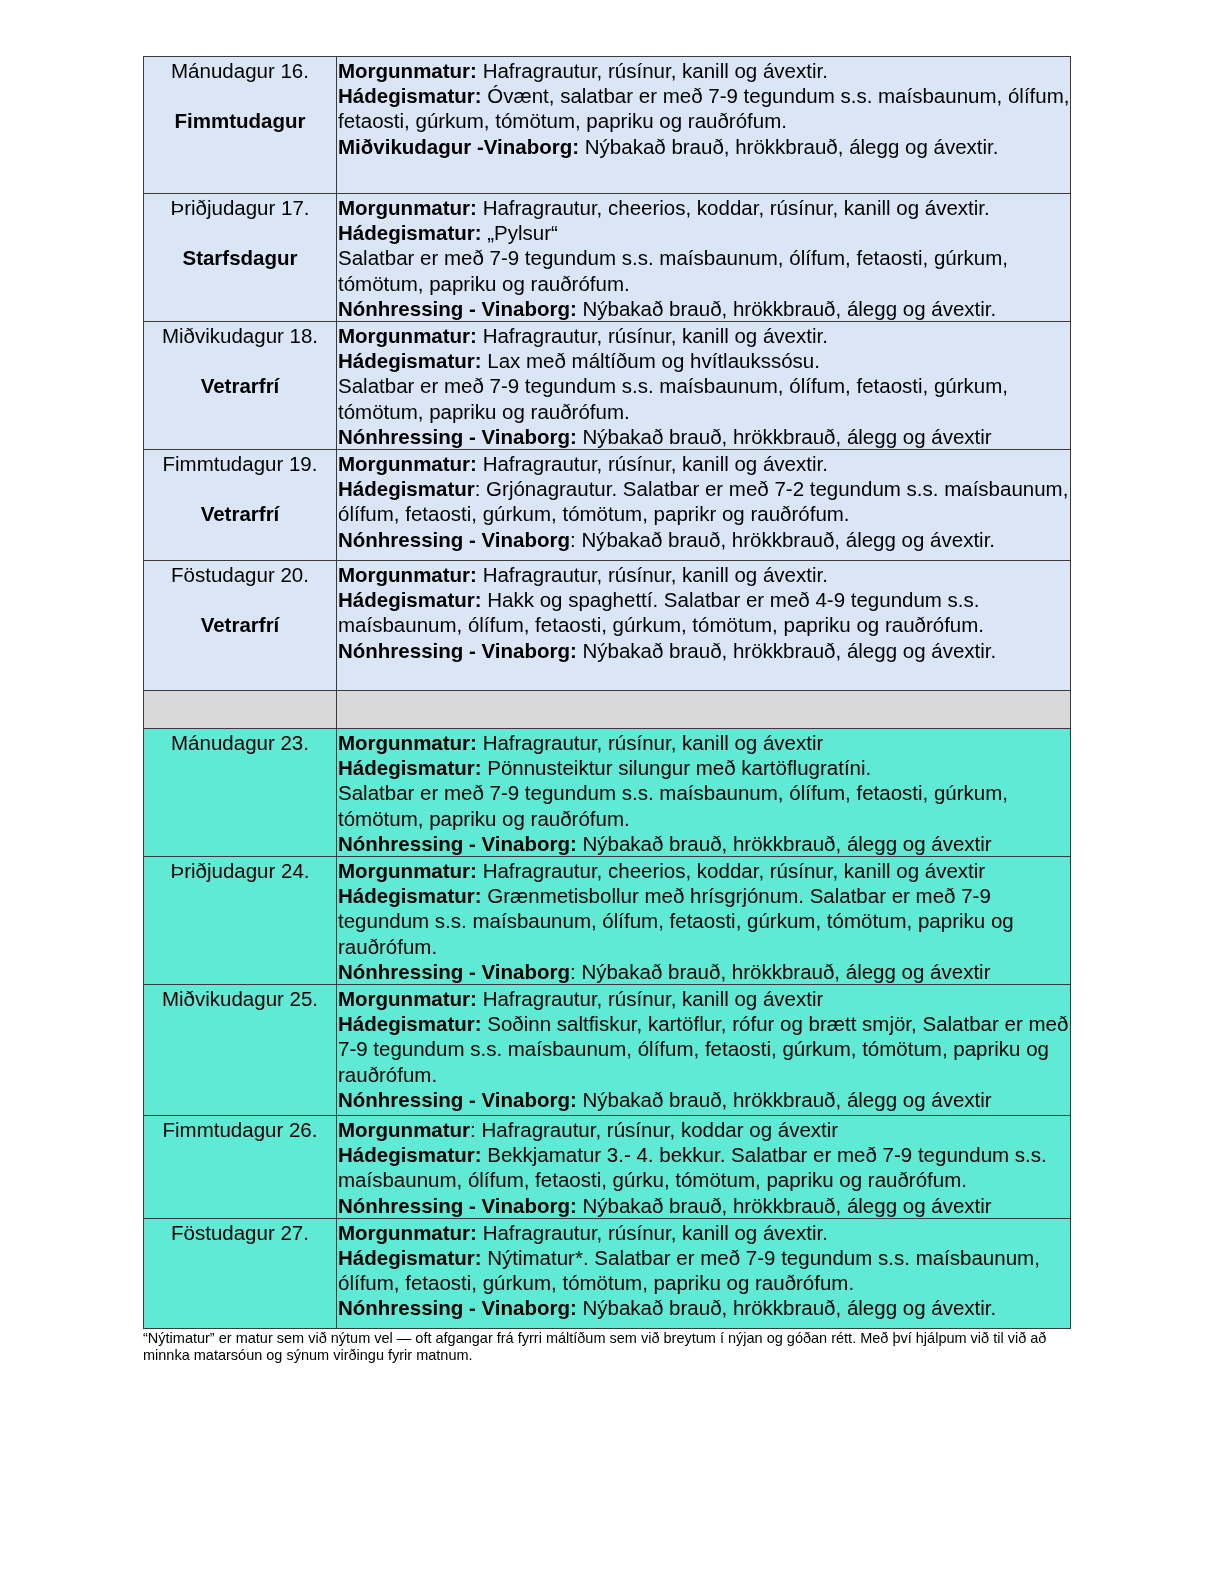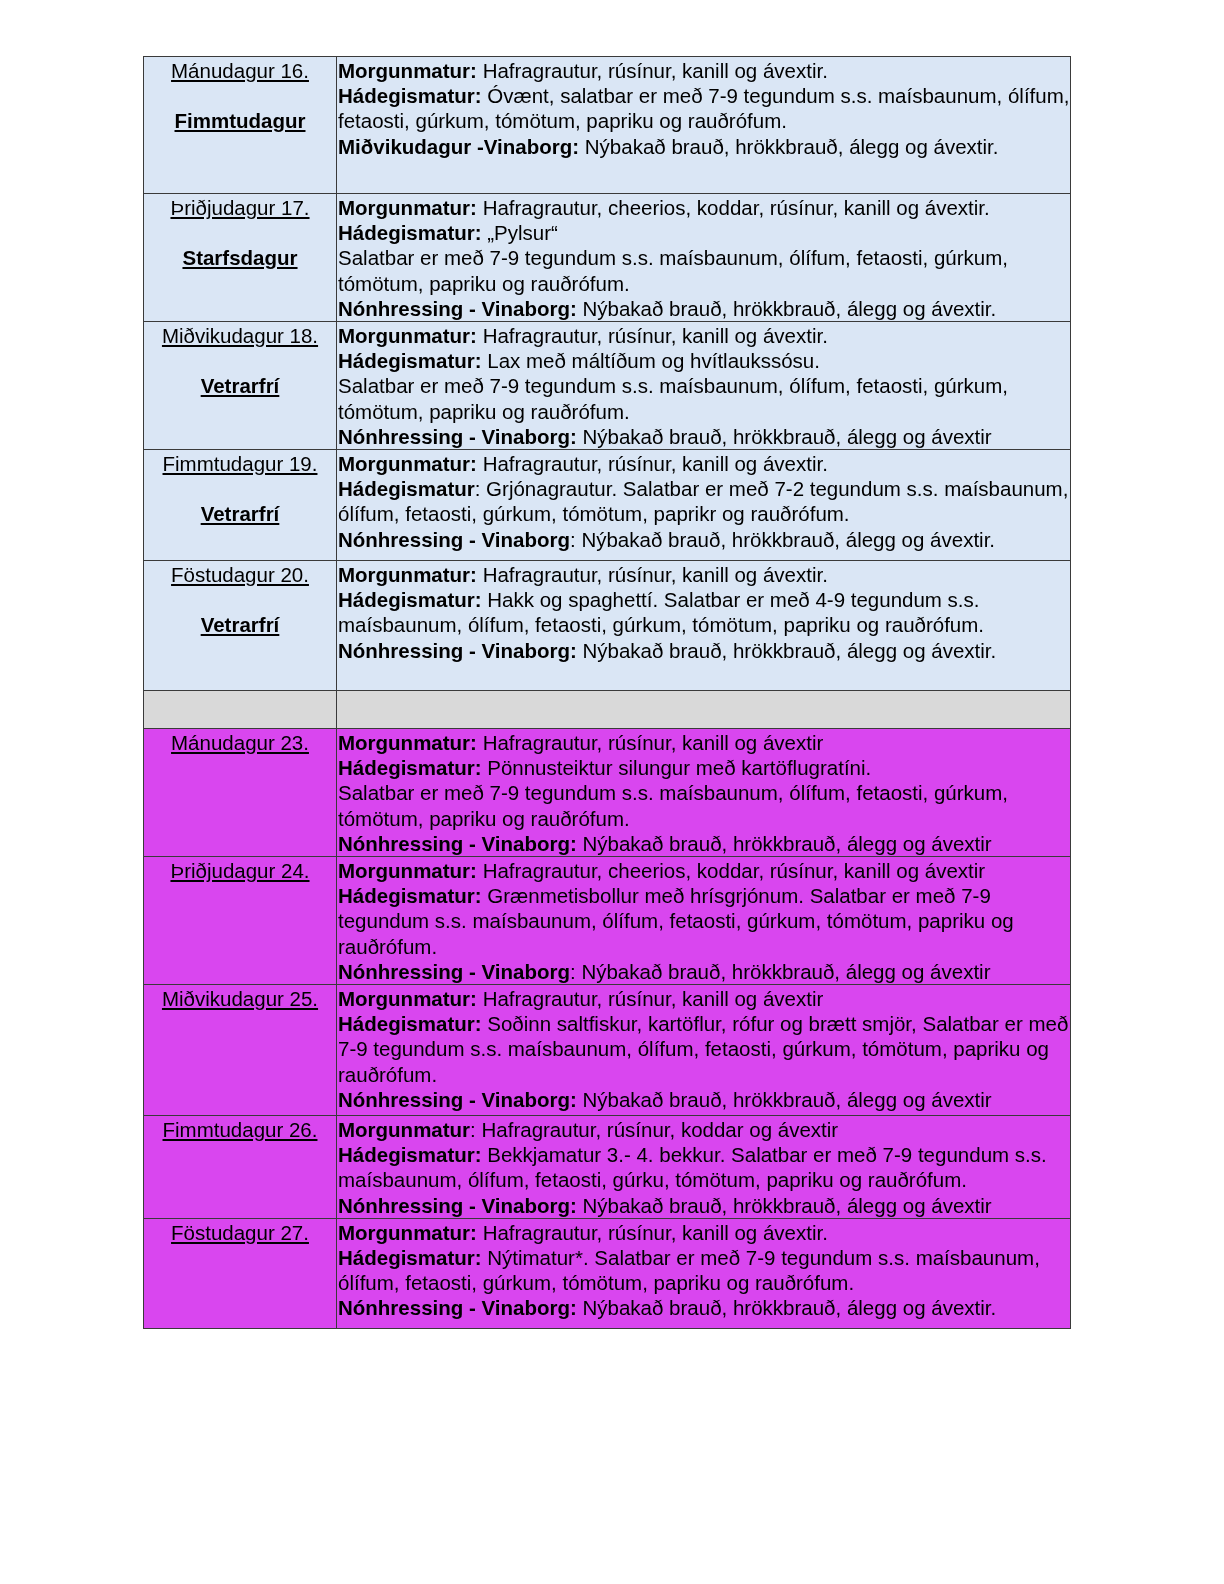--- a/index.html
+++ b/index.html
@@ -29,29 +29,28 @@
       border: 1.5px solid #3a3a3a;
       vertical-align: top;
       padding: 0;
       font-size: 20.5px;
       line-height: 25.2px;
     }
     td.day-cell {
       width: 192px;
       text-align: center;
       padding-top: 1px !important;
-      text-decoration: underline;
     }
     td.meal-cell {
       padding-left: 1px !important;
       padding-top: 1px !important;
     }
     tr.blue td { background: #dae6f5; }
     tr.gray td { background: #d9d9d9; }
-    tr.white td { background: #d946ef; }
+    tr.white td { background: #5eead4; }
     .day-name { display: block; }
     .day-note {
       display: block;
       font-weight: bold;
       margin-top: 25px;
     }
     .meal-line { display: block; }
     .meal-label { font-weight: bold; }
     .footnote {
       margin-top: 1px;
@@ -191,13 +190,14 @@
 
     </td>
     <td class="meal-cell">
             <span class="meal-line"><span class="meal-label">Morgunmatur:</span><span> Hafragrautur, rúsínur, kanill og ávextir.</span></span>
             <span class="meal-line"><span class="meal-label">Hádegismatur:</span><span> Nýtimatur*. Salatbar er með 7-9 tegundum s.s. maísbaunum, ólífum, fetaosti, gúrkum, tómötum, papriku og rauðrófum.</span></span>
             <span class="meal-line"><span class="meal-label">Nónhressing - Vinaborg:</span><span> Nýbakað brauð, hrökkbrauð, álegg og ávextir.</span></span>
           </td>
   </tr>
 </tbody>
   </table>
+  <div class="footnote">“Nýtimatur” er matur sem við nýtum vel — oft afgangar frá fyrri máltíðum sem við breytum í nýjan og góðan rétt. Með því hjálpum við til við að minnka matarsóun og sýnum virðingu fyrir matnum.</div>
 </div>
 
 </body></html>

